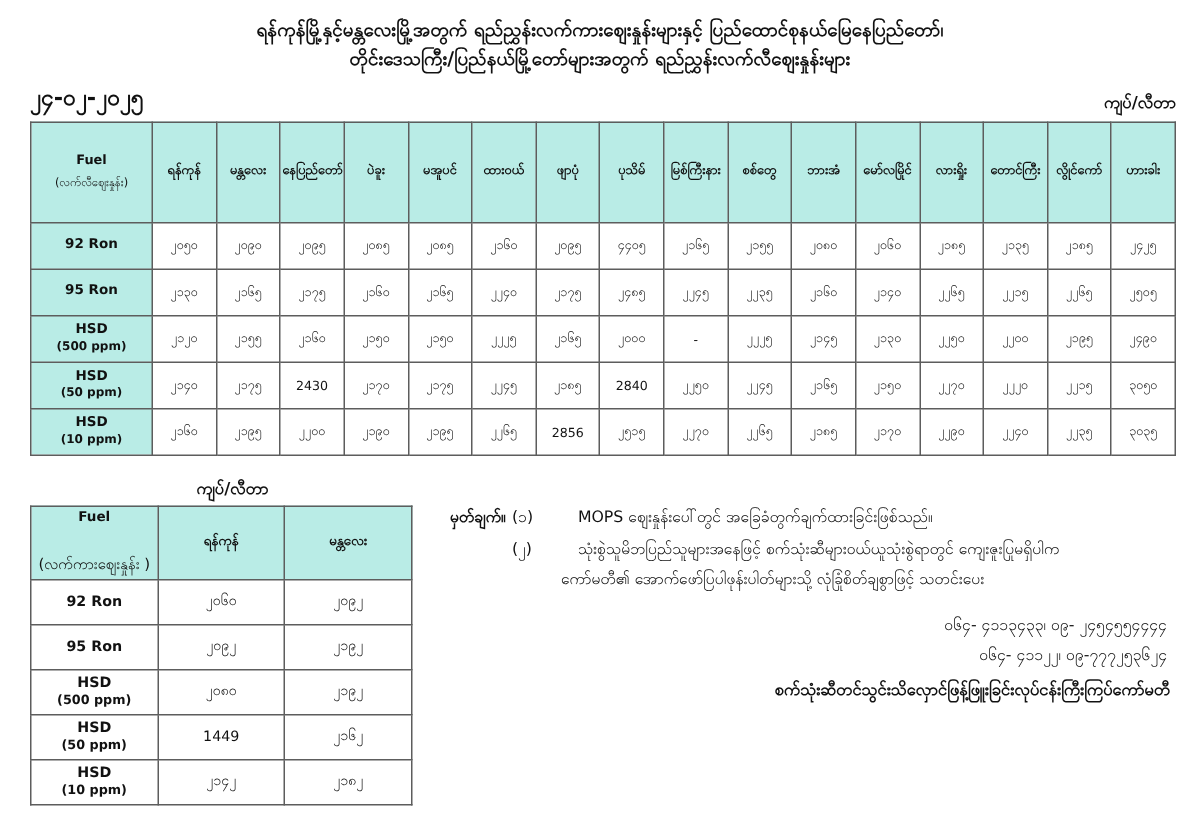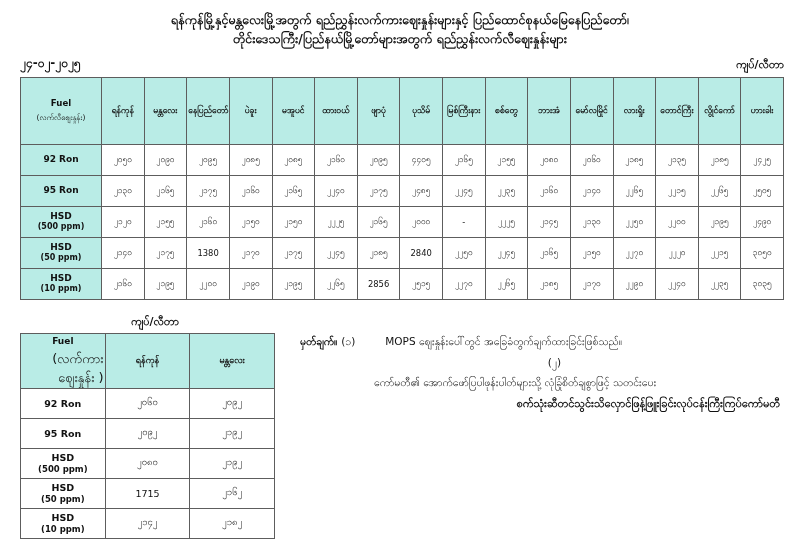--- a/index.html
+++ b/index.html
@@ -23,21 +23,21 @@
     font-weight:bold;
     letter-spacing:0.1px;
   }
 
   .date-row{
     display:flex;
     justify-content:space-between;
     align-items:flex-end;
     padding:6px 16px 2px 20px;
   }
-  .date-left{font-size:12px;font-weight:bold;}
+  .date-left{font-size:15px;font-weight:bold;}
   .unit-right{font-size:11px;font-weight:bold;}
 
   table{border-collapse:collapse;}
 
   
   .main-table{
     margin:2px 0 0 20px;
     width:764px;
     table-layout:fixed;
   }
@@ -105,21 +105,21 @@
     height:27px;
   }
   .small-table thead th{
     background:#b9ece6;
     height:46px;
     font-weight:bold;
     font-size:9px;
     line-height:1.4;
   }
   .small-table thead th .fh2{
-    display:block;font-weight:normal;font-size:13px;margin-top:3px;text-align:right;
+    display:block;font-weight:normal;font-size:10px;margin-top:18px;
   }
   .small-table tbody td.rowlabel{
     background:#ffffff;
     font-weight:bold;
     font-size:9.5px;
     line-height:1.2;
   }
   .small-table tbody td.rowlabel .sub{display:block;font-size:8.5px;}
   .small-table tbody td.val{font-size:9.5px;}
 
@@ -267,21 +267,21 @@
         <td>၂၁၉၅</td>
         <td>၂၄၉၀</td>
       </tr>
       <tr>
         <td class="rowlabel">
           <span>HSD</span>
           <span class="sub">(50 ppm)</span>
         </td>
         <td>၂၁၄၀</td>
         <td>၂၁၇၅</td>
-        <td>1380</td>
+        <td>2430</td>
         <td>၂၁၇၀</td>
         <td>၂၁၇၅</td>
         <td>၂၂၄၅</td>
         <td>၂၁၈၅</td>
         <td>2840</td>
         <td>၂၂၅၀</td>
         <td>၂၂၄၅</td>
         <td>၂၁၆၅</td>
         <td>၂၁၅၀</td>
         <td>၂၂၇၀</td>
@@ -348,21 +348,21 @@
             <span class="sub">(500 ppm)</span>
           </td>
           <td class="val">၂၀၈၀</td>
           <td class="val">၂၁၉၂</td>
         </tr>
         <tr>
           <td class="rowlabel">
             <span>HSD</span>
             <span class="sub">(50 ppm)</span>
           </td>
-          <td class="val">1715</td>
+          <td class="val">1449</td>
           <td class="val">၂၁၆၂</td>
         </tr>
         <tr>
           <td class="rowlabel">
             <span>HSD</span>
             <span class="sub">(10 ppm)</span>
           </td>
           <td class="val">၂၁၄၂</td>
           <td class="val">၂၁၈၂</td>
         </tr>
@@ -371,21 +371,26 @@
 
     <div class="notes">
       <div class="note-row">
         <div class="note-label">မှတ်ချက်။</div>
         <div class="note-num">(၁)</div>
         <div class="note-text">MOPS ဈေးနှုန်းပေါ်တွင် အခြေခံတွက်ချက်ထားခြင်းဖြစ်သည်။</div>
       </div>
       <div class="note-row second">
         <div class="note-label" style="visibility:hidden">မှတ်ချက်။</div>
         <div class="note-num">(၂)</div>
+        <div class="note-text">သုံးစွဲသူမိဘပြည်သူများအနေဖြင့် စက်သုံးဆီများဝယ်ယူသုံးစွဲရာတွင် ကျေးဇူးပြုမရှိပါက</div>
       </div>
       <div class="indent" style="padding-left:74px">ကော်မတီ၏ အောက်ဖော်ပြပါဖုန်းပါတ်များသို့ လုံခြုံစိတ်ချစွာဖြင့် သတင်းပေး</div>
 
+      <div class="phones">
+        <div>၀၆၄- ၄၁၁၃၄၃၃၊ ၀၉- ၂၄၅၄၅၅၄၄၄၄</div>
+        <div>၀၆၄- ၄၁၁၂၂၊ ၀၉-၇၇၇၂၅၃၆၂၄</div>
+      </div>
 
       <div class="footer-org">စက်သုံးဆီတင်သွင်းသိလှောင်ဖြန့်ဖြူးခြင်းလုပ်ငန်းကြီးကြပ်ကော်မတီ</div>
     </div>
   </div>
 
 </div>
 
 </body></html>

